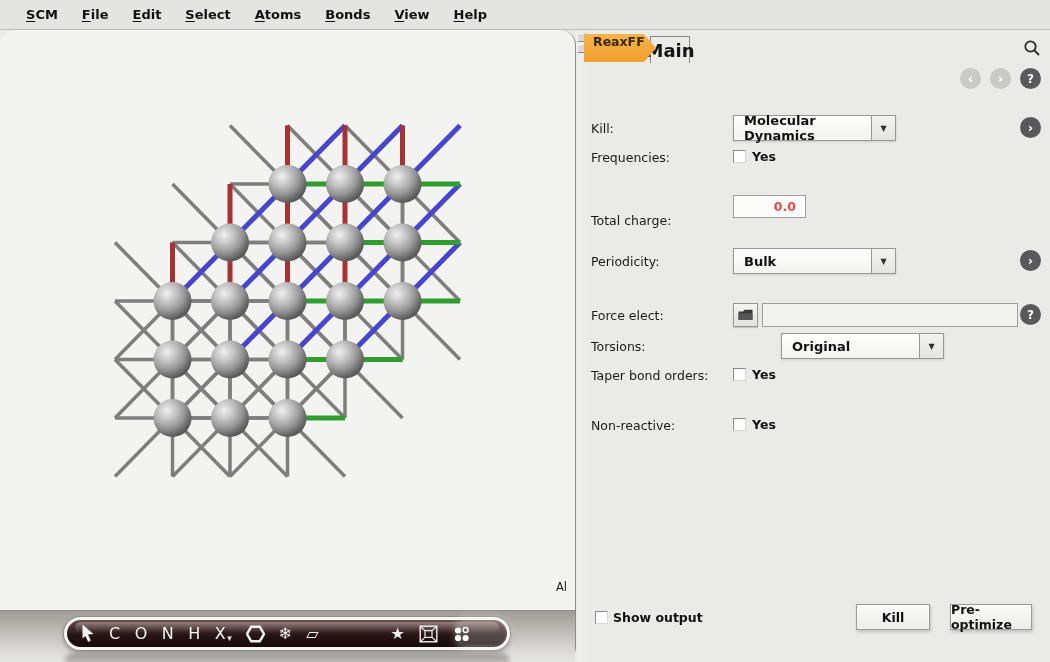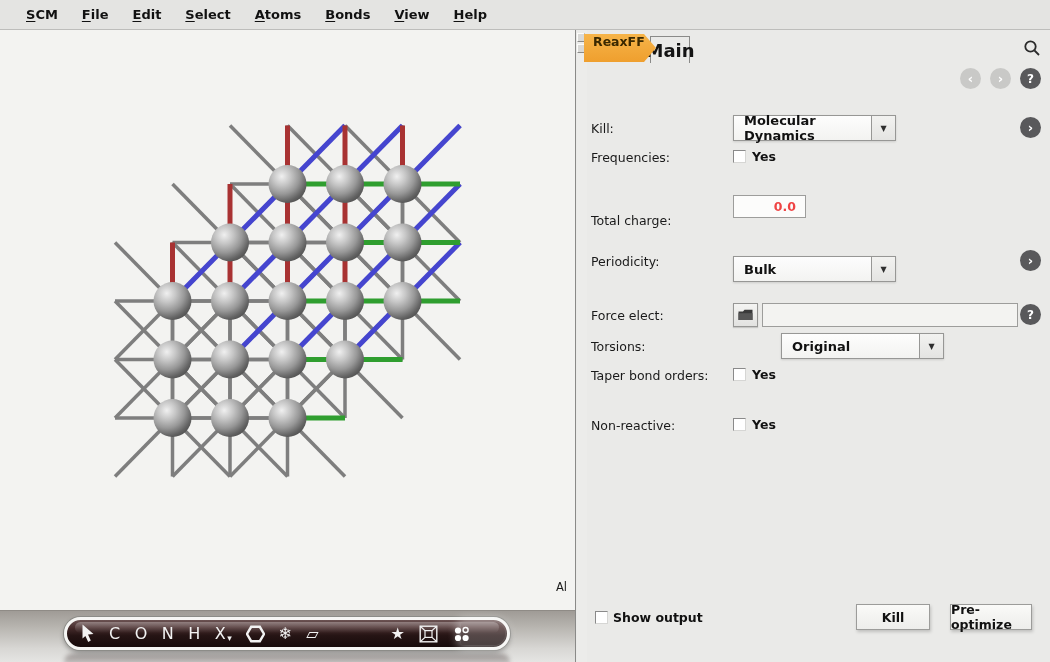--- a/index.html
+++ b/index.html
@@ -12,21 +12,21 @@
   #menubar{
     position:absolute;left:0;top:0;width:1050px;height:30px;
     background:#e4e4e2;border-bottom:1px solid #bdbdbb;
     display:flex;align-items:center;padding-left:17px;box-sizing:border-box;gap:6px;
   }
   .menu-item{font-size:13px;font-weight:700;color:#111;padding:4px 9px;cursor:default;}
   .menu-item .ul{text-decoration:underline;text-underline-offset:2px;}
   
   #viewer{
     position:absolute;left:0;top:30px;width:576px;height:632px;
-    background:#f3f3f1;border-right:1px solid #8a8a88;box-sizing:border-box;
+    background:#f3f3f1;border-right:1px solid #8a8a88;box-sizing:border-box;border-radius:15px;
   }
   #structure-view{position:absolute;left:0;top:0;}
   #atom-type-label{position:absolute;left:556px;top:550px;font-size:11.5px;color:#1a1a1a;}
   #floor{
     position:absolute;left:0;top:580px;width:575px;height:52px;
     background:linear-gradient(180deg,#9f9b96 0%,#b7b4af 30%,#d8d7d4 72%,#e6e6e4 100%);
     border-top:1px solid #8f8b86;
   }
   #pill-reflection{
     position:absolute;left:64px;top:624px;width:446px;height:16px;border-radius:14px;
@@ -468,21 +468,21 @@
     </div>
 
   <div class="flabel" style="top:120px;">Frequencies:</div>
   <div class="checkbox" style="left:146px;top:120px;"></div>
   <div class="cb-label" style="left:165px;top:119px;">Yes</div>
 
   <div class="flabel" style="top:171px;margin-top:12px;">Total charge:</div>
   <input class="tinput" style="left: 146px; top: 165px; width: 73px; height: 23px; text-align: right; padding-right: 9px;" value="0.0">
 
   <div class="flabel" style="top:224px;">Periodicity:</div>
-  <div class="combo" style="left:146px;top:218px;margin-top:8px;">
+  <div class="combo" style="left:146px;top:218px;">
     <span class="cval">Bulk</span>
     <span class="carrow">▼</span>
   </div>
   <div class="circle-btn circle-dark" style="left:433px;top:220px;">
       <span class="chev">›</span>
     </div>
 
   <div class="flabel" style="top:278px;">Force elect:</div>
   <div id="folder-btn">
     <svg width="15" height="12" viewBox="0 0 15 12">

